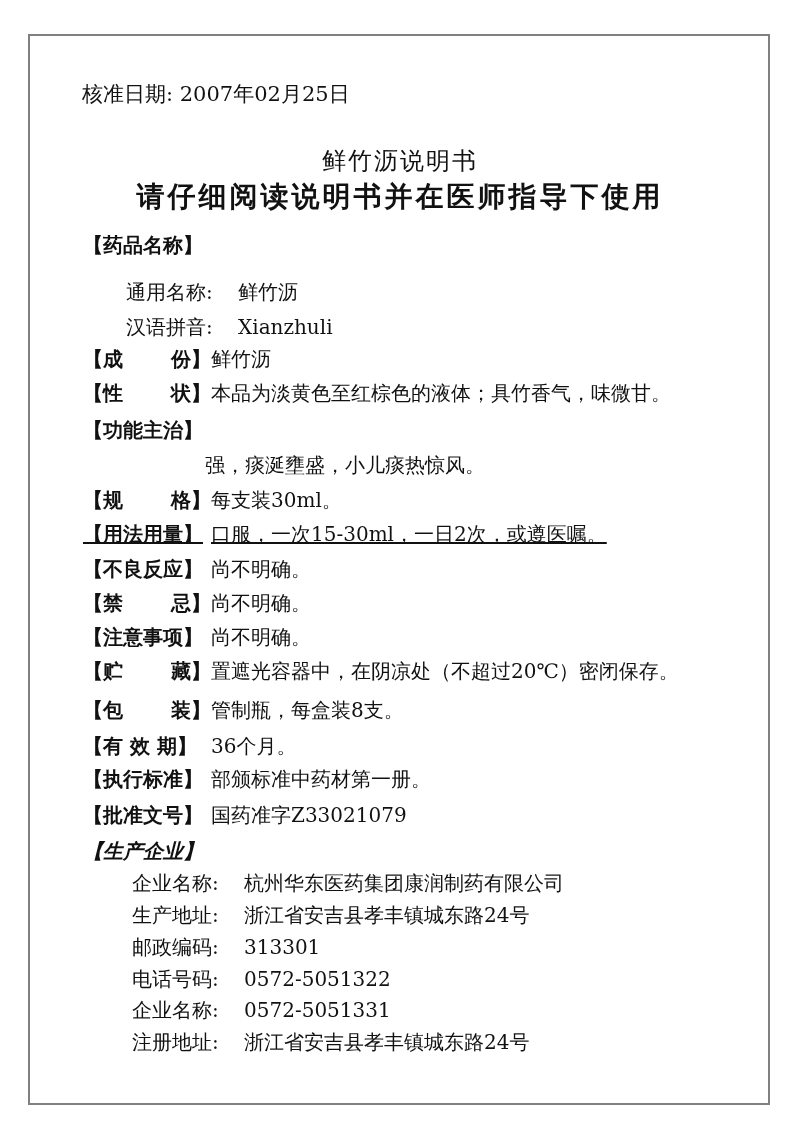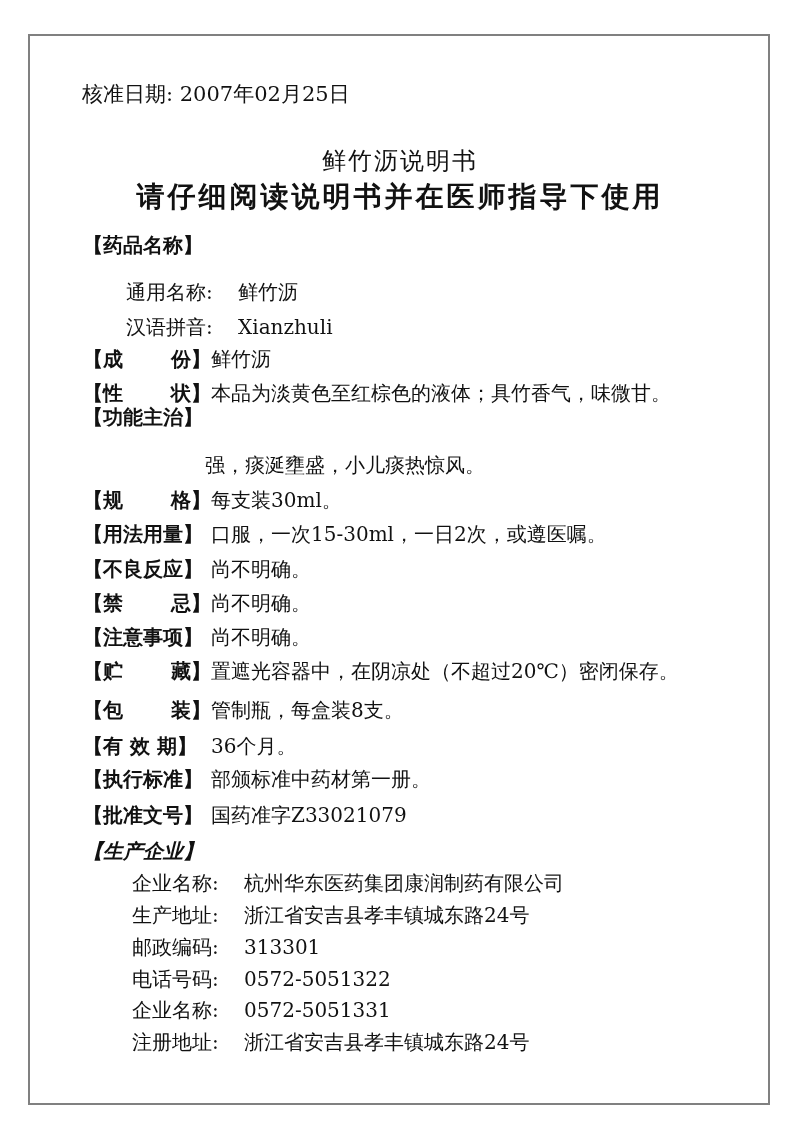--- a/index.html
+++ b/index.html
@@ -50,39 +50,39 @@
 </div>
 <div class="row" style="top:380px;">
   <span class="lbl">
       <span class="inner">
         <span>【性</span>
         <span>状】</span>
       </span>
     </span>
   <span class="val">本品为淡黄色至红棕色的液体；具竹香气，味微甘。</span>
 </div>
-<div class="row" style="top:404px;">
+<div class="row" style="top:417px;">
   <span class="lbl">
       <span class="inner">
         <span>【功能主治】</span>
         <span></span>
       </span>
     </span>
 </div>
 <div class="sub" style="left:205px; top:452px;">强，痰涎壅盛，小儿痰热惊风。</div>
 <div class="row" style="top:487px;">
   <span class="lbl">
       <span class="inner">
         <span>【规</span>
         <span>格】</span>
       </span>
     </span>
   <span class="val">每支装30ml。</span>
 </div>
-<div class="row" style="top:521px;">
+<div class="row" style="top:521px;text-decoration:underline;">
   <span class="lbl">
       <span class="inner">
         <span>【用法用量】</span>
         <span></span>
       </span>
     </span>
   <span class="val">口服，一次15-30ml，一日2次，或遵医嘱。</span>
 </div>
 <div class="row" style="top:556px;">
   <span class="lbl">

